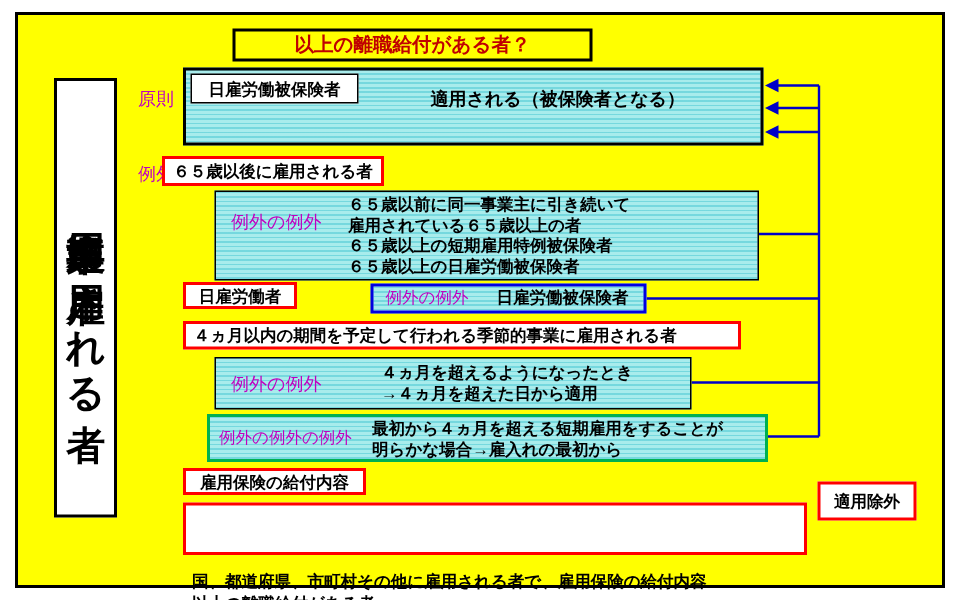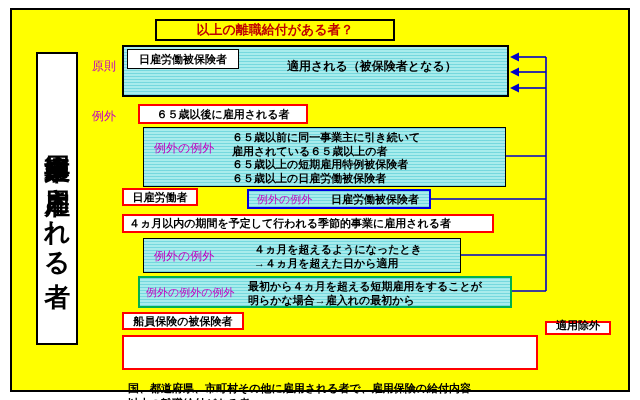--- a/index.html
+++ b/index.html
@@ -87,21 +87,21 @@
 
   <div class="abs thinline cbox" style="left:127px; top:49px; width:112px; height:20px; background:#fff;">
     <span>日雇労働被保険者</span>
   </div>
 
 
   <div class="abs" style="left:287px; top:58px; font-size:12px; font-weight:bold;">適用される（被保険者となる）</div>
 
   <div class="abs lbl" style="left:92px; top:110px;">例外</div>
 
-  <div class="abs redline cbox" style="left:138px; top:104px; width:170px; height:20px;">
+  <div class="abs redline cbox" style="left:108px; top:104px; width:148px; height:20px;">
     <span>６５歳以後に雇用される者</span>
   </div>
 
   <div class="abs cyan thinline" style="left:143px; top:127px; width:363px; height:60px;">
     <div class="lbl" style="position:absolute; left:10px; top:14px;">例外の例外</div>
     <div class="txt pre" style="position:absolute; left:88px; top:3px;">６５歳以前に同一事業主に引き続いて
 雇用されている６５歳以上の者
 ６５歳以上の短期雇用特例被保険者
 ６５歳以上の日雇労働被保険者</div>
   </div>
@@ -125,25 +125,25 @@
 →４ヵ月を超えた日から適用</div>
   </div>
 
   <div class="abs cyan greenline" style="left:138px; top:276px; width:374px; height:32px;">
     <div class="lbl" style="position:absolute; left:6px; top:9px; font-size:11px;">例外の例外の例外</div>
     <div class="txt pre" style="position:absolute; left:108px; top:1px; line-height:14px;">最初から４ヵ月を超える短期雇用をすることが
 明らかな場合→雇入れの最初から</div>
   </div>
 
   <div class="abs redline cbox" style="left:122px; top:312px; width:122px; height:18px;">
-    <span>船員保険の被保険者</span>
+    <span>雇用保険の給付内容</span>
   </div>
 
   <div class="abs redline" style="left:122px; top:335px; width:416px; height:35px;">
     <div class="txt pre" style="padding:2px 4px; line-height:14.5px;margin-top:42px;">国、都道府県、市町村その他に雇用される者で、雇用保険の給付内容
 以上の離職給付がある者</div>
   </div>
 
-  <div class="abs redline cbox" style="left:545px; top:321px; width:66px; height:14px;align-items:flex-end;">
+  <div class="abs redline cbox" style="left:545px; top:321px; width:66px; height:26px;">
     <span>適用除外</span>
   </div>
 
 </div>
 
 </body></html>

